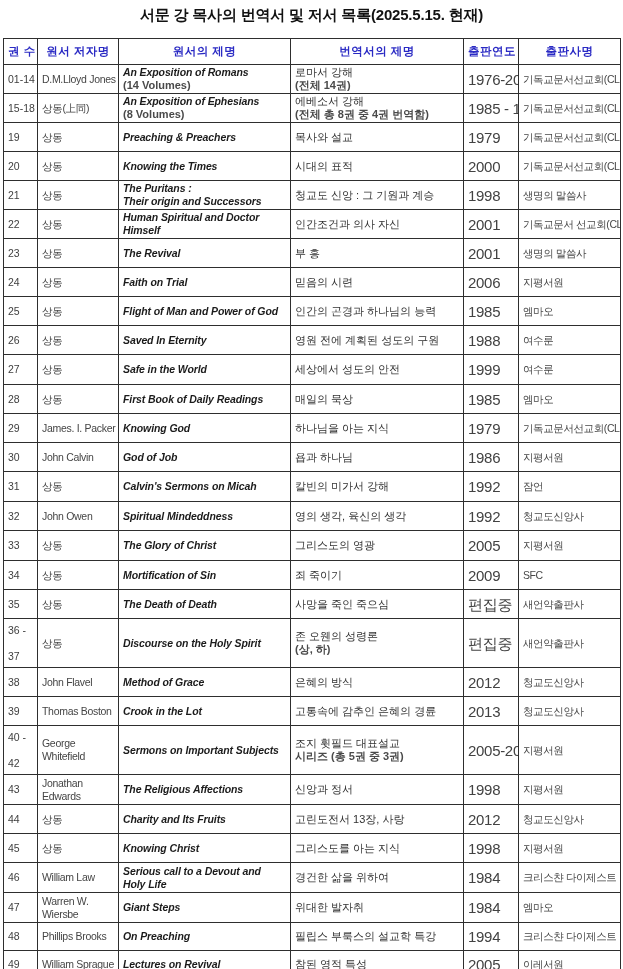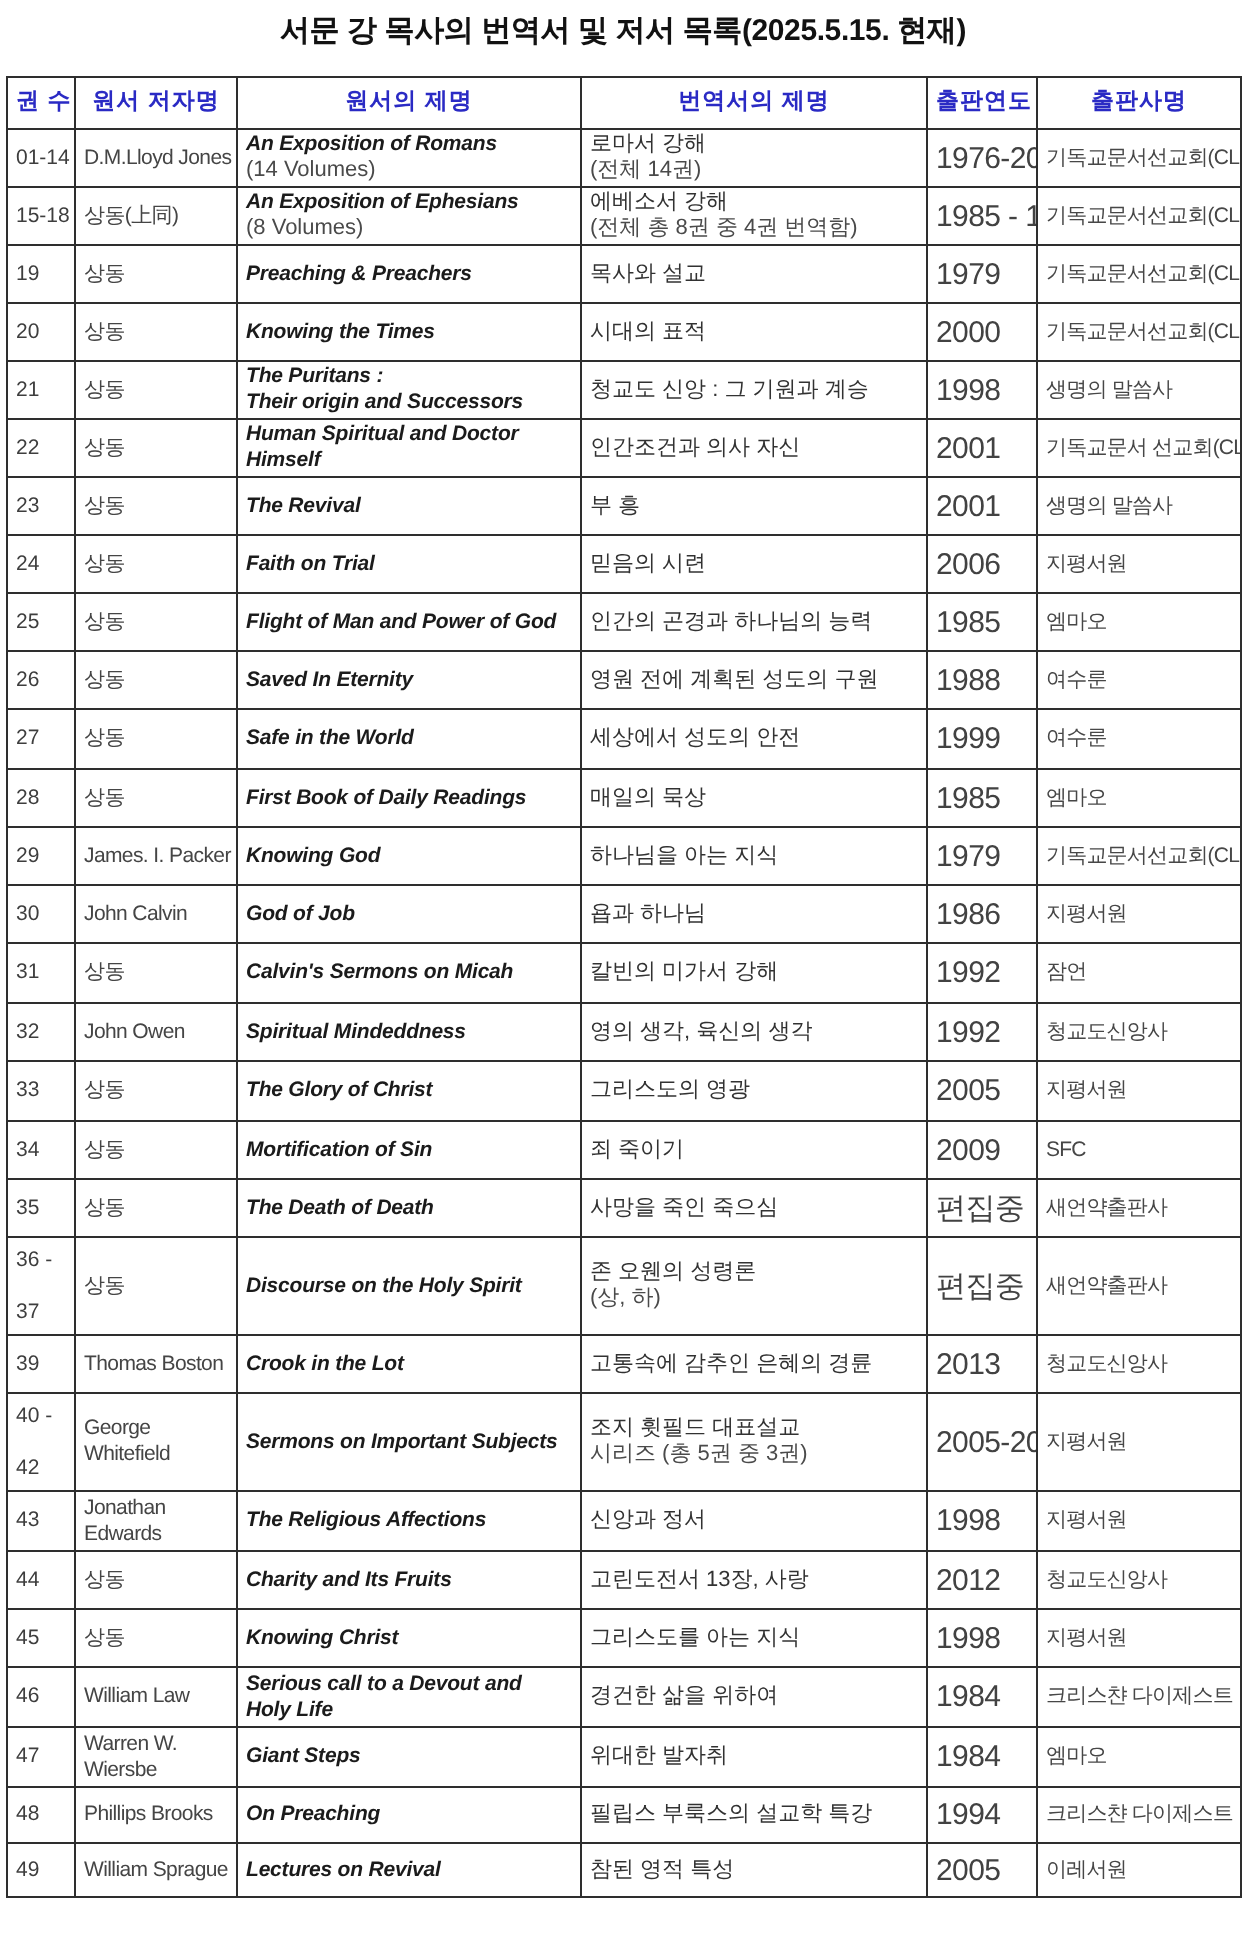--- a/index.html
+++ b/index.html
@@ -28,21 +28,21 @@
   th{
     color:#2a2ac4;font-weight:bold;text-align:center;
     font-size:11.5px;height:23px;letter-spacing:0.5px;
     white-space:nowrap;
   }
   td.c-vol{color:#3e3e3e;white-space:pre;font-size:10.5px;}
   td.c-author{color:#454545;white-space:pre;font-size:10.5px;letter-spacing:-0.3px;}
   td.c-orig,td.c-trans{white-space:pre;}
   .en-title{font-weight:bold;font-style:italic;color:#1b1b1b;font-size:10.5px;letter-spacing:-0.1px;white-space:pre;}
   .ko-title{font-weight:normal;color:#323232;white-space:pre;}
-  .sub{font-weight:normal;font-style:normal;color:#4a4a4a;white-space:pre;}
+  .sub{font-weight:bold;font-style:normal;color:#4a4a4a;white-space:pre;}
   td.c-year{color:#424242;white-space:nowrap;font-size:15px;letter-spacing:-0.3px;}
   td.c-pub{color:#474747;white-space:nowrap;font-size:10.5px;letter-spacing:-0.4px;}
 </style>
 </head>
 <body>
 
 <div class="page">
   <h1 class="doc-title">서문 강 목사의 번역서 및 저서 목록(2025.5.15. 현재)</h1>
 
   <table class="books">
@@ -223,20 +223,28 @@
           <td class="c-vol">36 -
 
 37</td>
           <td class="c-author">상동</td>
           <td class="c-orig"><div class="en-title">Discourse on the Holy Spirit</div></td>
           <td class="c-trans"><div class="ko-title">존 오웬의 성령론</div><div class="sub">(상, 하)</div></td>
           <td class="c-year">편집중</td>
           <td class="c-pub">새언약출판사</td>
         </tr>
         <tr style="height: 29px;">
+          <td class="c-vol">38</td>
+          <td class="c-author">John Flavel</td>
+          <td class="c-orig"><div class="en-title">Method of Grace</div></td>
+          <td class="c-trans"><div class="ko-title">은혜의 방식</div></td>
+          <td class="c-year">2012</td>
+          <td class="c-pub">청교도신앙사</td>
+        </tr>
+        <tr style="height: 29px;">
           <td class="c-vol">39</td>
           <td class="c-author">Thomas Boston</td>
           <td class="c-orig"><div class="en-title">Crook in the Lot</div></td>
           <td class="c-trans"><div class="ko-title">고통속에 감추인 은혜의 경륜</div></td>
           <td class="c-year">2013</td>
           <td class="c-pub">청교도신앙사</td>
         </tr>
         <tr style="height: 49px;">
           <td class="c-vol">40 -
 

